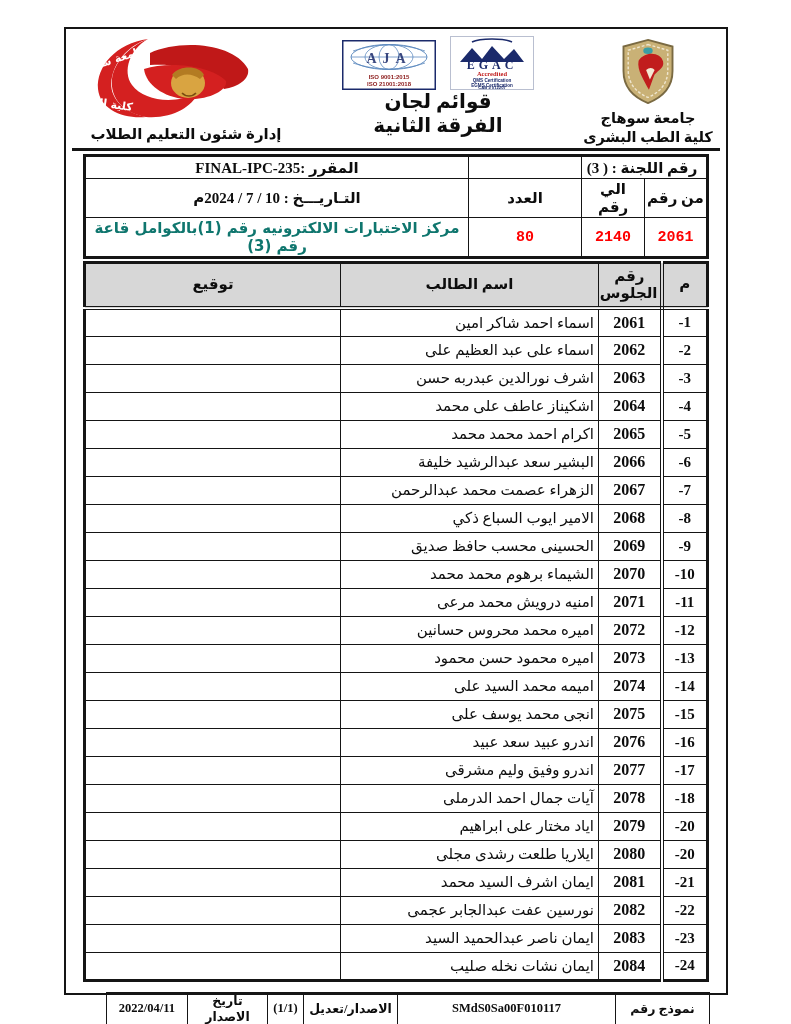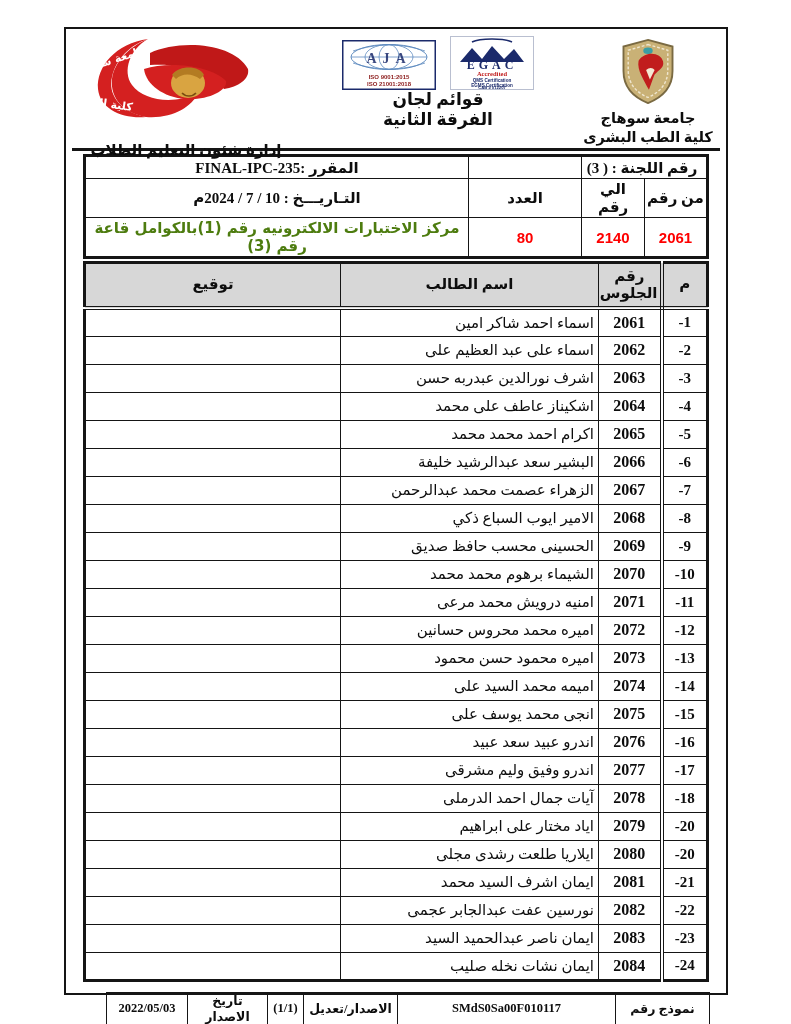--- a/index.html
+++ b/index.html
@@ -6,33 +6,33 @@
   .page{position:relative;width:791px;height:1024px;background:#fff;overflow:hidden;
         font-family:"Liberation Serif","DejaVu Sans",serif;color:#0d0d0d;}
   .frame{position:absolute;left:64px;top:27px;width:664px;height:968px;
          border:2px solid #151515;box-sizing:border-box;}
   
   .header{display:flex;align-items:flex-start;padding:4px 4px 0 4px;height:114px;}
   .univ-block{width:148px;text-align:center;padding-top:5px;}
   .univ-name{font-size:14.5px;font-weight:bold;line-height:1.3;margin-top:1px;}
   .title-block{flex:1;text-align:center;}
   .logos-row{display:flex;justify-content:center;align-items:flex-start;gap:14px;margin-top:3px;}
-  .title-line{font-size:17px;font-weight:bold;line-height:1.18;}
+  .title-line{font-size:20px;font-weight:bold;line-height:1.18;}
   .admin-block{width:232px;text-align:center;padding-top:2px;}
-  .admin-label{font-size:15px;font-weight:bold;margin-top:16px;}
+  .admin-label{font-size:15px;font-weight:bold;margin-top:0px;}
   .header-rule{height:3px;background:#151515;margin:1px 6px 0 6px;}
   
   table{border-collapse:collapse;}
   .info-table{width:626px;margin:3px auto 0 auto;border:3px solid #151515;table-layout:fixed;}
   .info-table td{border:1px solid #151515;font-weight:bold;font-size:15px;
                  text-align:center;vertical-align:middle;padding:1px 2px;margin-top:32px;}
   .info-table tr{height:25px;}
   .cell-committee{text-align:center;padding-right:6px !important;}
-  .red-val{color:#fe0000;font-family:Liberation Sans, sans-serif;font-size:15px;}
-  .exam-note{color:#4d7c0f;font-family:"DejaVu Sans",sans-serif;font-size:12.5px;}
+  .red-val{color:#fe0000;font-family:Liberation Mono, monospace;font-size:15px;}
+  .exam-note{color:#0f766e;font-family:"DejaVu Sans",sans-serif;font-size:12.5px;}
   
   .main-table{width:626px;margin:2px auto 0 auto;border:3px solid #151515;table-layout:fixed;}
   .main-table th{border:1px solid #151515;border-bottom:4px double #151515;
                  background:#d7d7d7;font-size:15px;font-weight:bold;height:42px;
                  vertical-align:middle;padding:0 2px;line-height:1.15;}
   .main-table td{border:1px solid #151515;vertical-align:middle;padding:0 4px;}
   .main-table tr.data-row{height:28px;}
   .c-idx{text-align:center;direction:ltr;font-weight:bold;font-size:15px;
          border-left:4px double #151515 !important;}
   .c-seat{text-align:center;font-weight:bold;font-size:16px;font-family:"Liberation Serif","DejaVu Sans",serif;}
@@ -312,19 +312,19 @@
           <col style="width:80px">
           <col>
         </colgroup>
       <tbody>
           <tr>
         <td>نموذج رقم</td>
         <td dir="ltr">SMdS0Sa00F010117</td>
         <td>الاصدار/تعديل</td>
         <td>(1/1)</td>
         <td>تاريخ الاصدار</td>
-        <td dir="ltr">2022/05/03</td>
+        <td dir="ltr">2022/04/11</td>
       </tr>
     </tbody>
       </table>
 
   </div>
 </div>
 
 </body></html>

